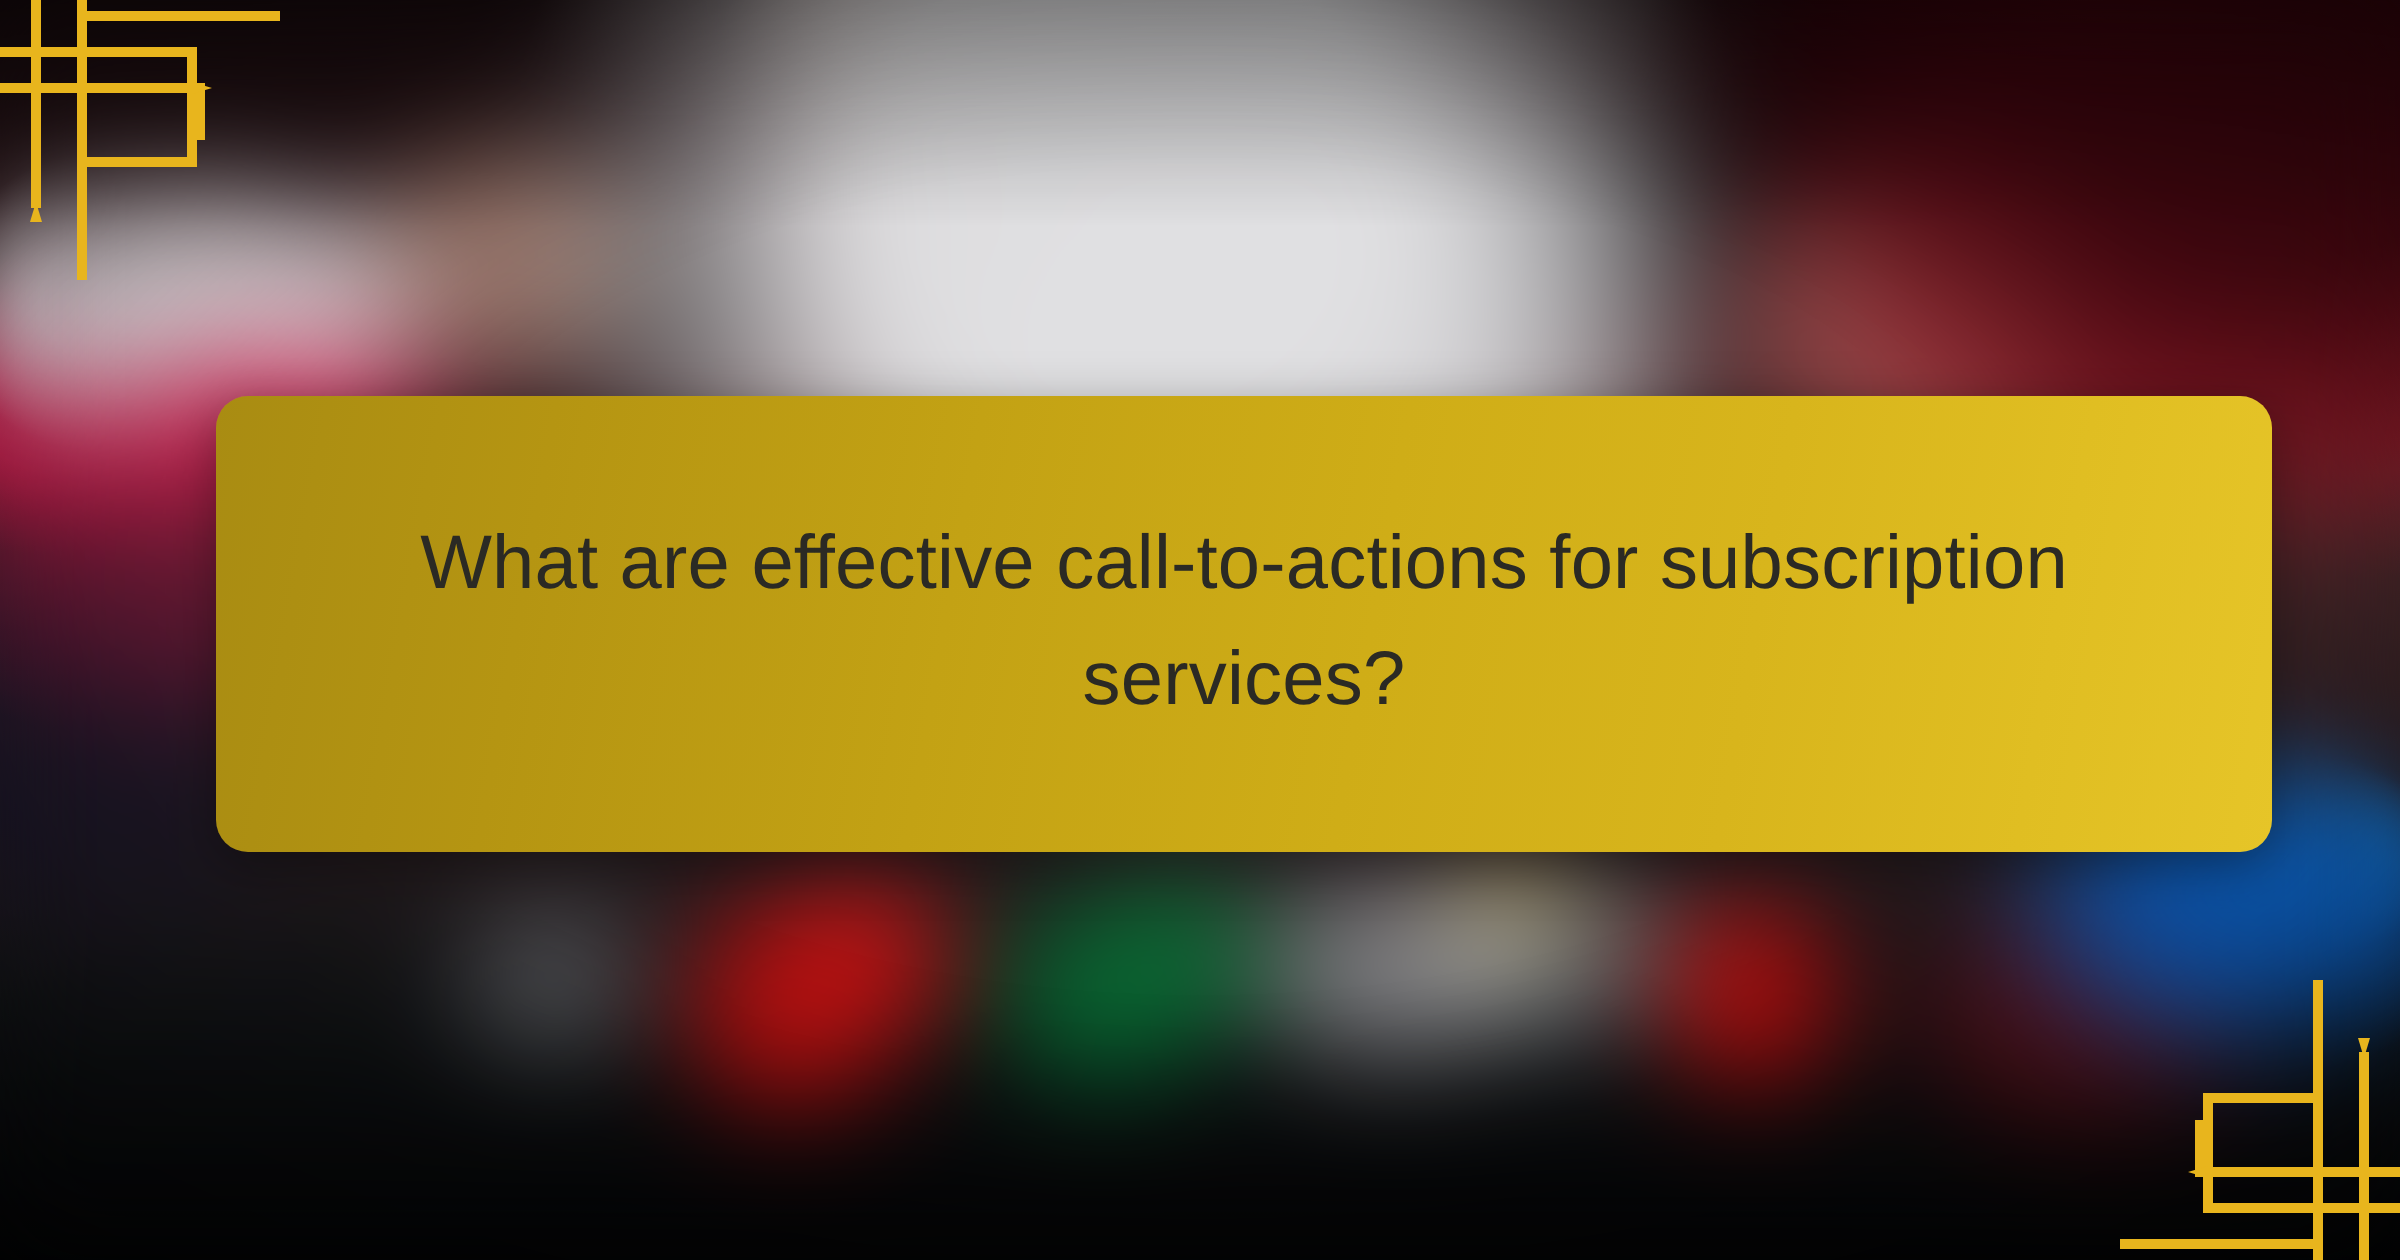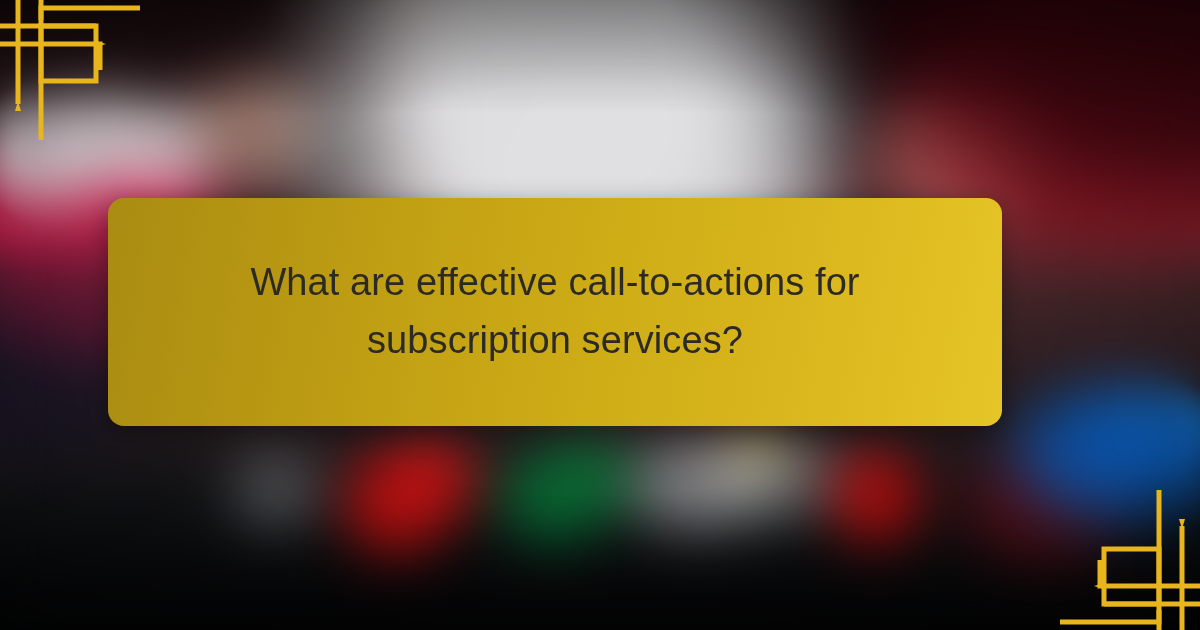--- a/index.html
+++ b/index.html
@@ -111,21 +111,21 @@
   }
   .corner-tl { top: 0; left: 0; }
   .corner-br { right: 0; bottom: 0; transform: rotate(180deg); }
   .corner svg { display: block; width: 100%; height: 100%; }
 
   
   .banner {
     position: absolute;
     left: 108px;
     top: 198px;
-    width: 894px;
+    width: 1028px;
     height: 228px;
     border-radius: 16px;
     background: linear-gradient(100deg,
         #a98c12 0%,
         #b59512 16%,
         #c3a214 36%,
         #cfad17 56%,
         #d8b51c 74%,
         #e0be22 88%,
         #e6c528 100%);

